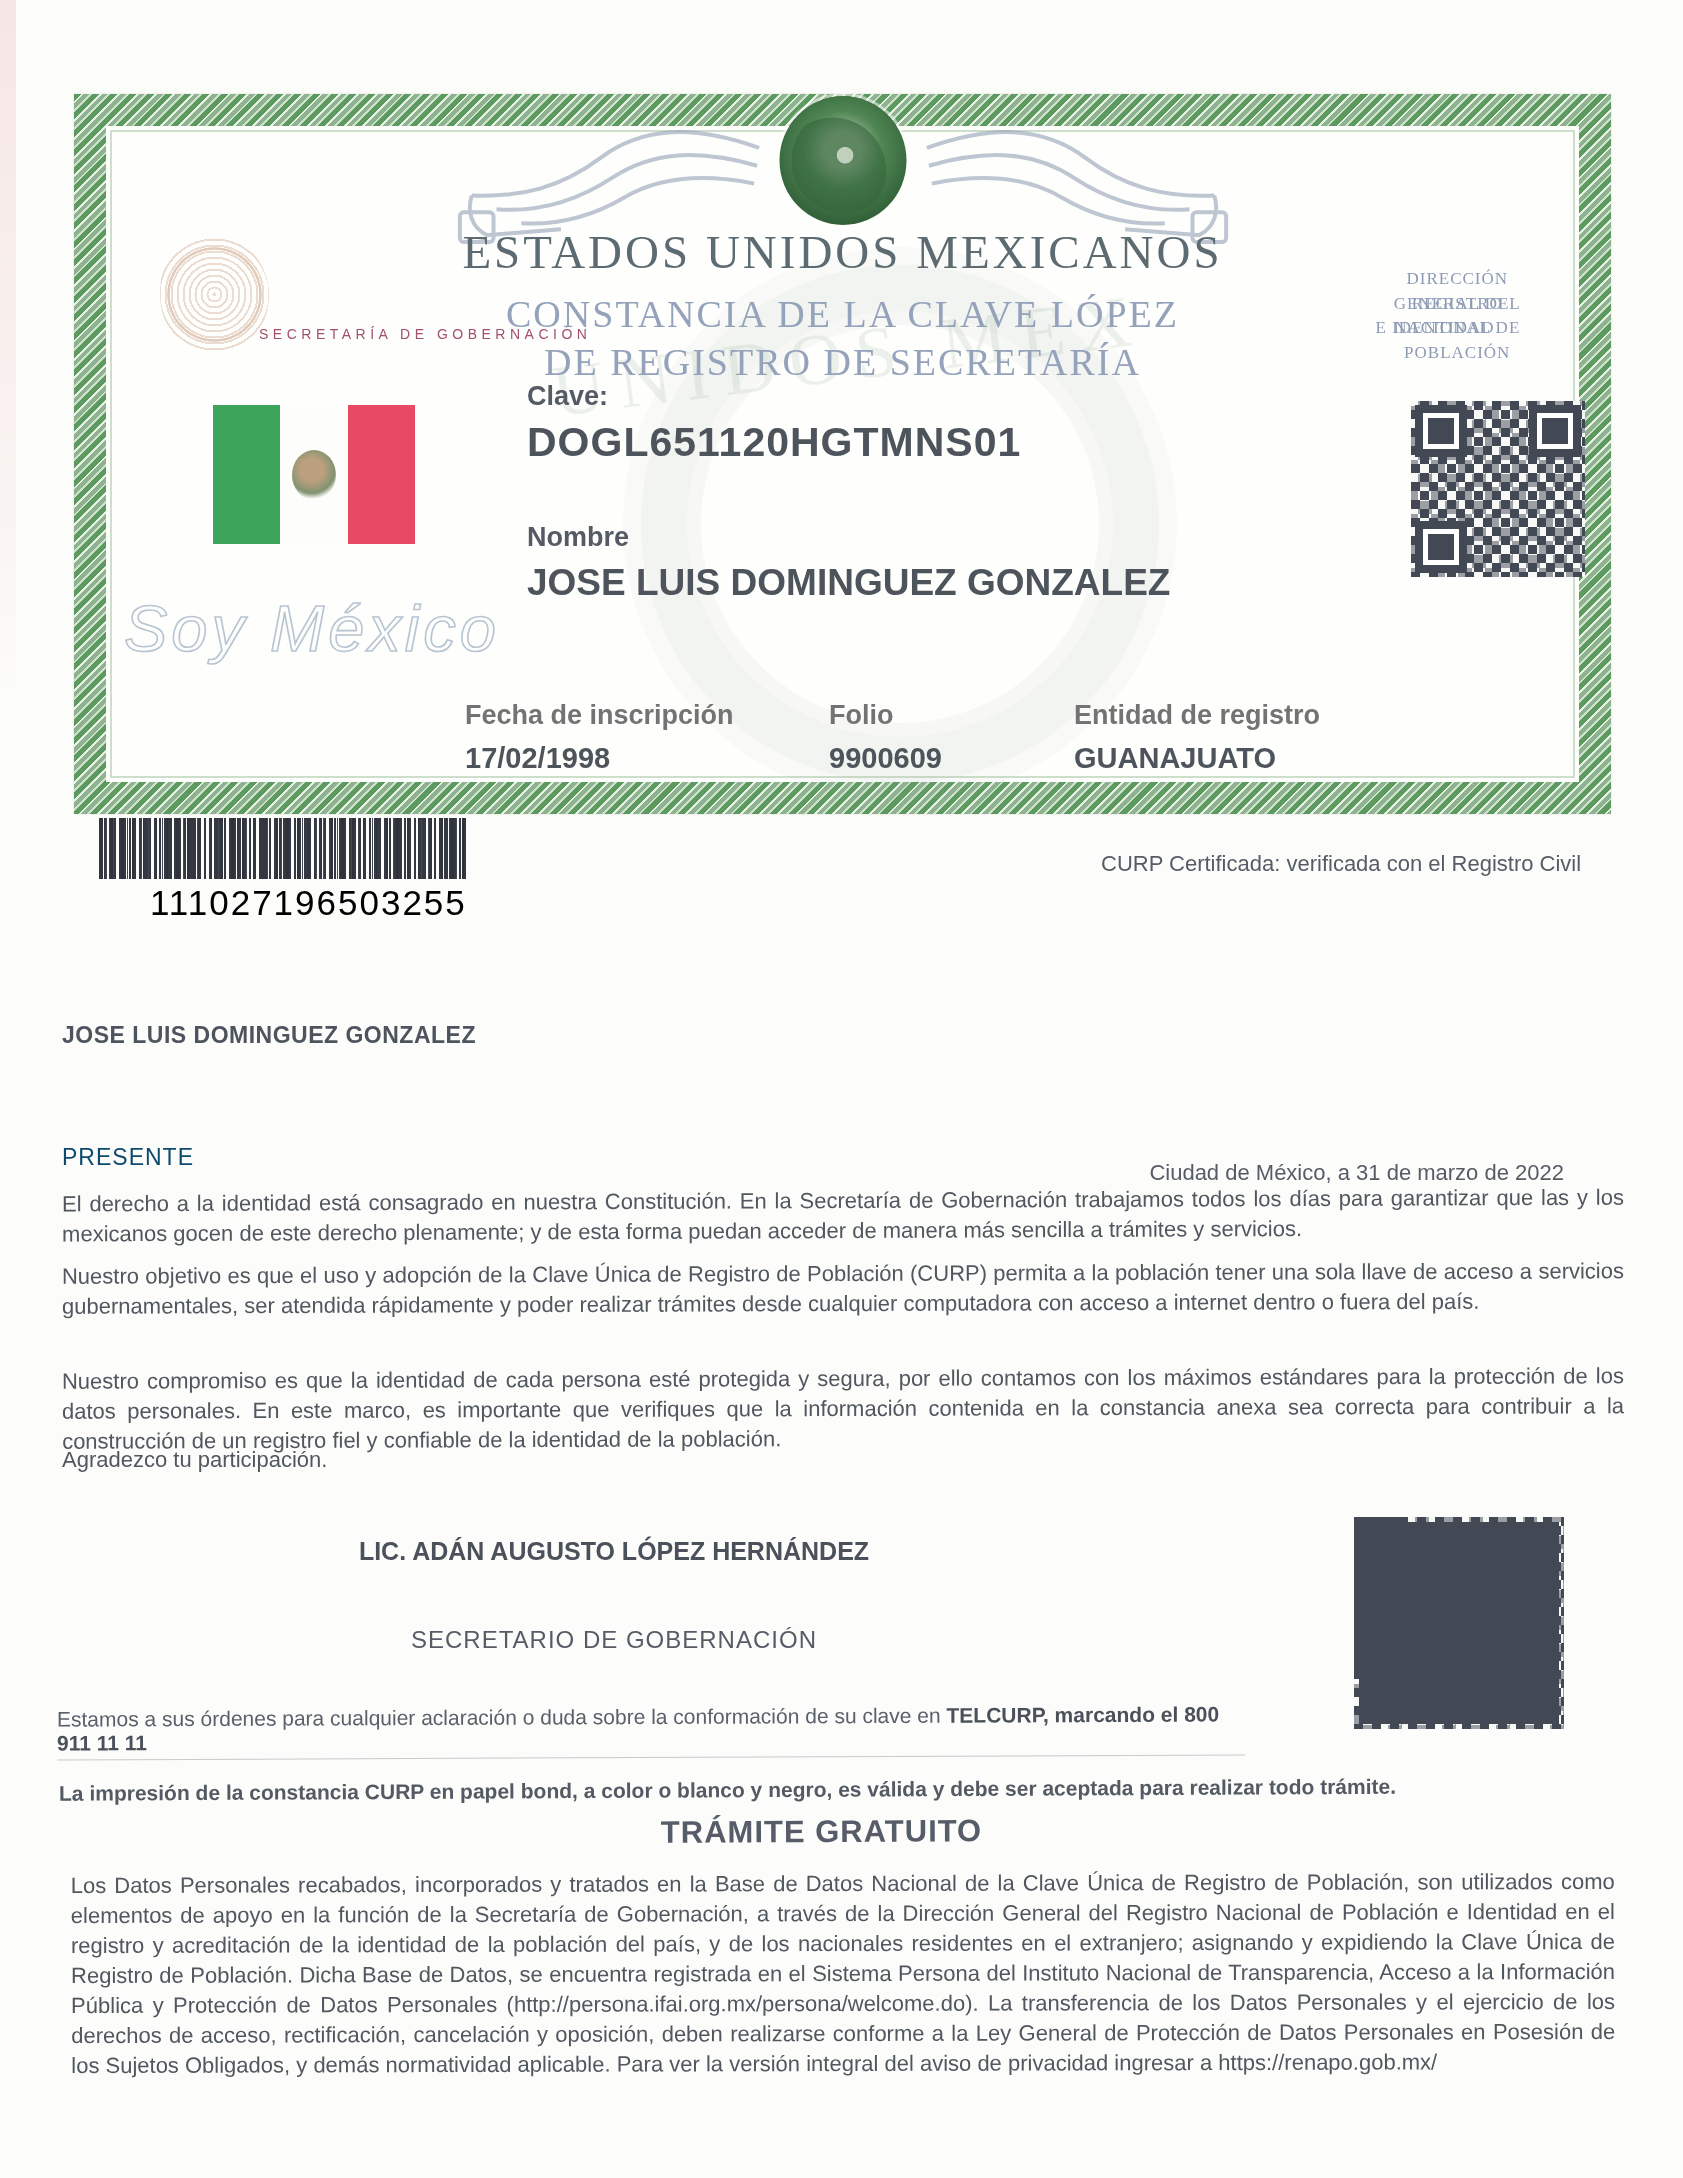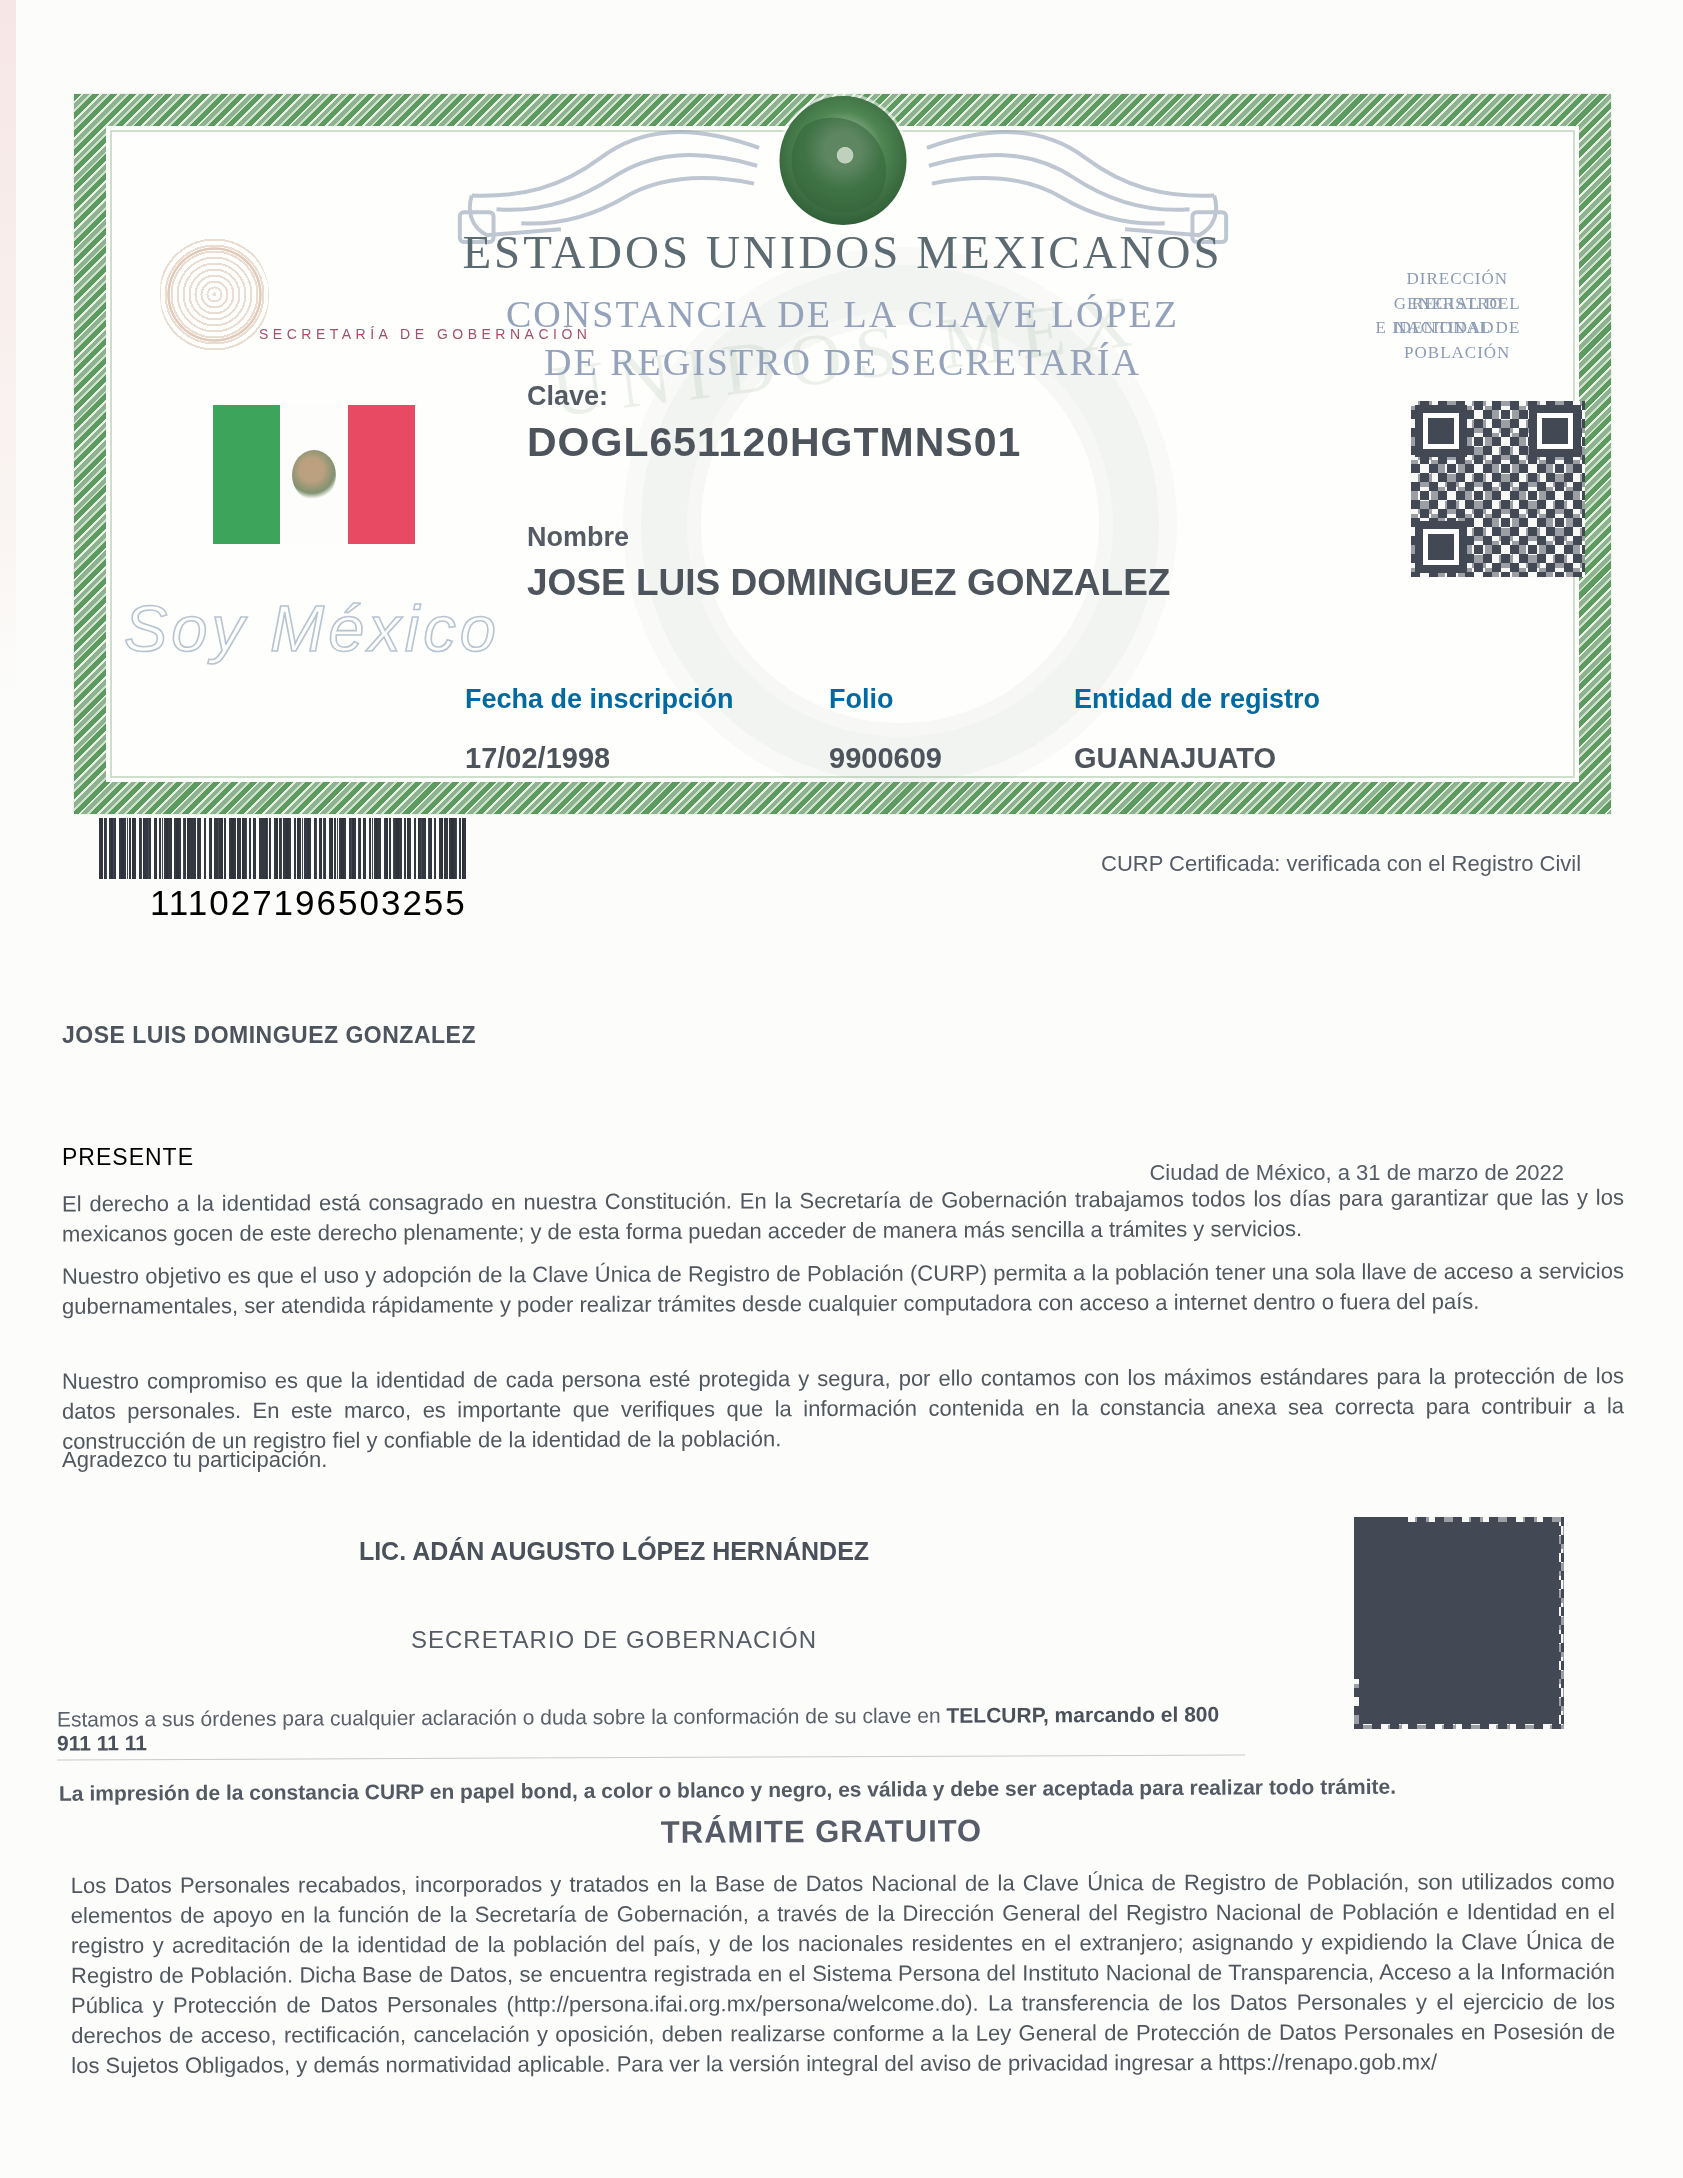--- a/index.html
+++ b/index.html
@@ -77,21 +77,21 @@
     right:40px; top:141px; width:327px; text-align:center;
     font-family:"Liberation Serif",serif; font-variant:small-caps;
     font-size:17px; line-height:1.45; letter-spacing:1px; color:#8b9ab5;
   }
   
   .lab{ font-weight:bold; color:#555b64;}
   .clave-lab{ left:421px; top:255px; font-size:27px;}
   .clave-val{ left:421px; top:293px; font-size:41px; font-weight:bold; letter-spacing:1px; color:#4d545c;}
   .nombre-lab{ left:421px; top:396px; font-size:27px;}
   .nombre-val{ left:421px; top:436px; font-size:37px; font-weight:bold; color:#4d545c;}
-  .f-lab{ font-size:27px; font-weight:bold; color:#0369a1; top:558px;}
+  .f-lab{ font-size:27px; font-weight:bold; color:#737373; top:574px;}
   .f-val{ font-size:29px; font-weight:bold; color:#4d545c; top:616px;}
   .fecha-lab{ left:359px;} .fecha-val{ left:359px;}
   .folio-lab{ left:723px;} .folio-val{ left:723px;}
   .ent-lab{ left:968px;} .ent-val{ left:968px;}
   
   .flag{ left:107px; top:279px; width:202px; height:139px; display:flex; flex-direction:row;}
   .flag div{position:static; flex:1;}
   .flag .g{background:#3da45b;} .flag .w{background:#fdfdfb; position:relative;}
   .flag .r{background:#e94a63;}
   .flag .w::after{content:""; position:absolute; left:50%; top:50%; width:44px; height:50px;
@@ -122,21 +122,21 @@
       repeating-linear-gradient(90deg,#2e323a 0 3px,transparent 3px 11px),
       repeating-linear-gradient(90deg,#424854 0 1px,transparent 1px 7px),
       repeating-linear-gradient(90deg,#343941 0 4px,transparent 4px 23px);
   }
   .barcode-num{ position:absolute; left:150px; top:883px; font-size:35px; letter-spacing:2px; color:#000000;}
   .certified{ position:absolute; left:1101px; top:851px; font-size:22px; color:#565c66;}
   
   .letter{ position:absolute; left:0; top:0; width:100%; height:100%;}
   .letter > div{ position:absolute;}
   .recipient{ left:62px; top:1022px; font-size:23px; font-weight:bold; letter-spacing:0.5px;}
-  .presente{ left:62px; top:1144px; font-size:23px; letter-spacing:1px; color:#000000;}
+  .presente{ left:62px; top:1144px; font-size:23px; letter-spacing:1px; color:#0c4a6e;}
   .dateline{ left:891px; top:1160px; width:673px; text-align:right; font-size:22px; color:#565c66;}
   .para{ left:62px; width:1562px; font-size:22px; line-height:30px; color:#51575f; text-align:justify;}
   .p1{ top:1186px; transform:rotate(-.25deg);}
   .p2{ top:1259px; transform:rotate(-.2deg);}
   .p3{ top:1364px; transform:rotate(-.2deg);}
   .thanks{ left:62px; top:1447px; font-size:22px; color:#51575f;}
   .signer{ left:0; top:1537px; width:1228px; text-align:center; font-size:25px; font-weight:bold; color:#4b515a;}
   .signer-title{ left:0; top:1626px; width:1228px; text-align:center; font-size:24px; letter-spacing:1px; color:#565c66;}
   .qr2{ left:1354px; top:1517px; width:210px; height:212px; position:absolute;}
   .contact{ left:57px; top:1705px; width:1188px; font-size:21px; color:#5a606a;

